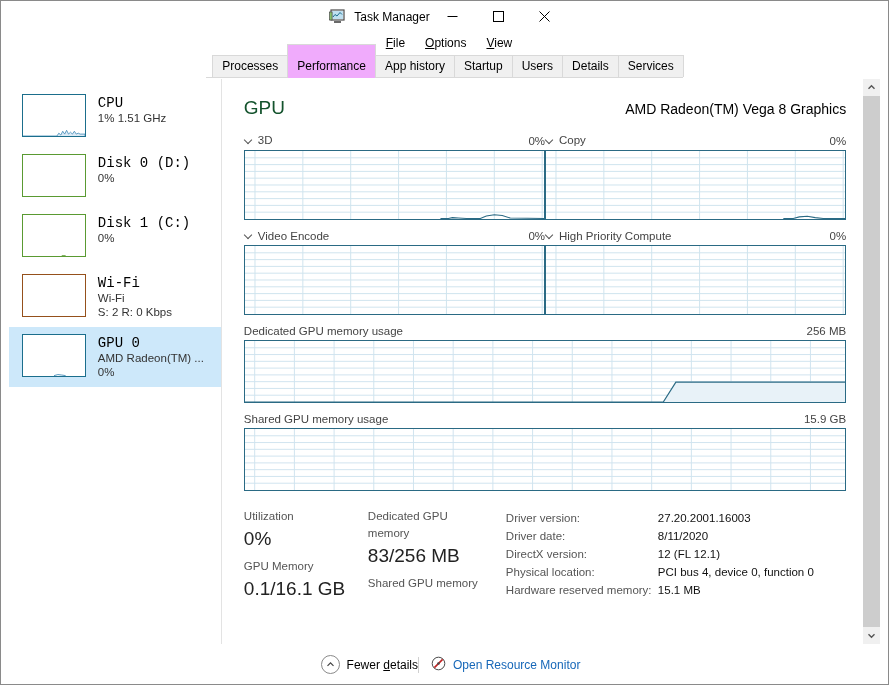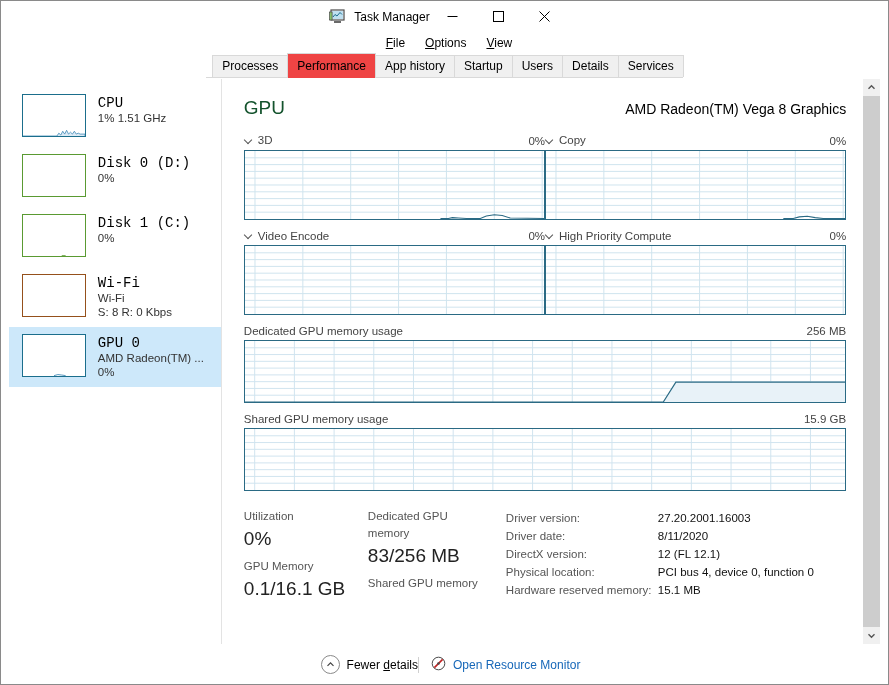--- a/index.html
+++ b/index.html
@@ -95,22 +95,22 @@
     border: 1px solid #d9d9d9;
     border-bottom: none;
     background: #f0f0f0;
     margin-right: -1px;
     line-height: 15px;
     color: #000;
     position: relative;
     top: 0px;
   }
   .tab.active {
-    background: #ef4444;
-    padding-top: 5px;
+    background: #f0abfc;
+    padding-top: 14px;
     padding-bottom: 4px;
     top: 1px;
     z-index: 3;
     border-color: #d9d9d9;
   }
 
   
   .bodyrow {
     flex: 1 1 auto;
     display: flex;
@@ -393,21 +393,21 @@
         </div>
       </div>
 
       <div class="side-item">
         <div class="thumb" style="border-color:#95501b">
           <svg viewBox="0 0 64 43" preserveAspectRatio="none"></svg>
         </div>
         <div class="side-txt">
           <div class="side-title">Wi-Fi</div>
           <div class="side-sub">Wi-Fi</div>
-          <div class="side-sub">S: 8 R: 0 Kbps</div>
+          <div class="side-sub">S: 2 R: 0 Kbps</div>
         </div>
       </div>
 
       <div class="side-item selected">
         <div class="thumb" style="border-color:#1b6e8c">
           <svg viewBox="0 0 64 43" preserveAspectRatio="none">
             <polyline points="32,42.6 36,41.5 40,42 44,42.6" fill="none" stroke="#3b86b5" stroke-width="0.9"></polyline>
           </svg>
         </div>
         <div class="side-txt">

